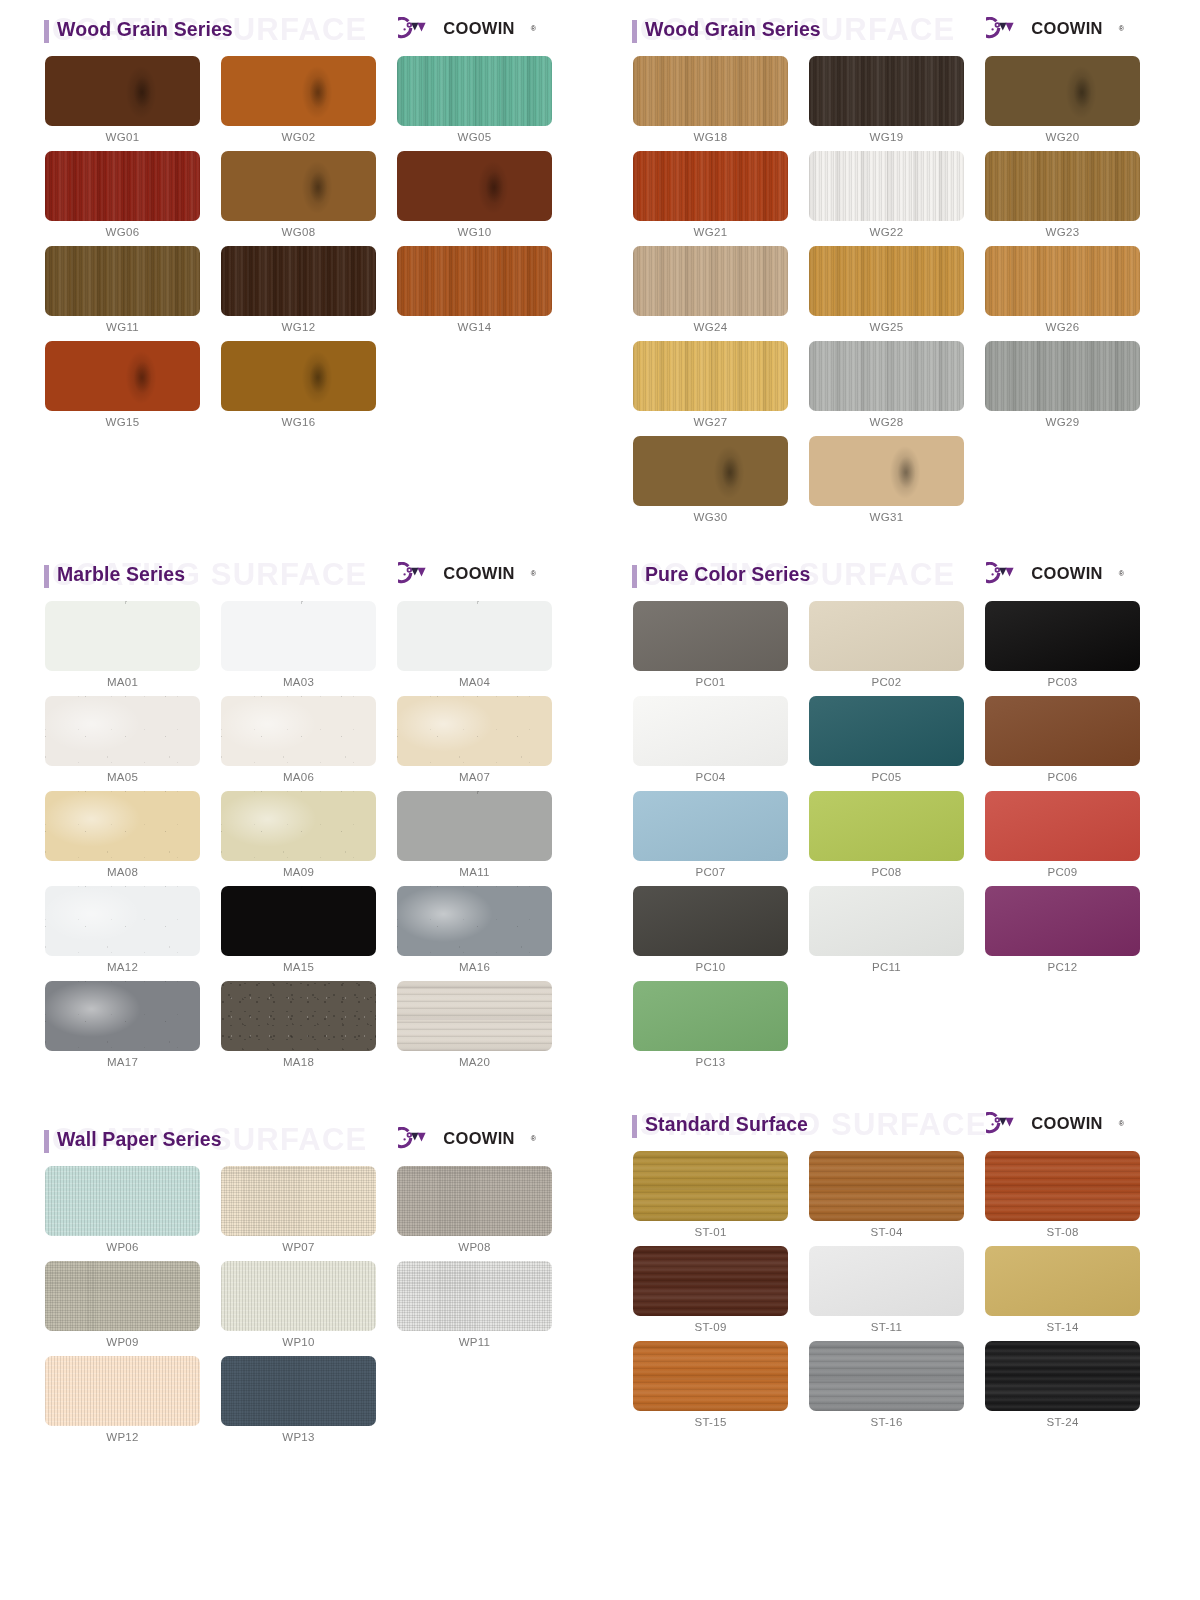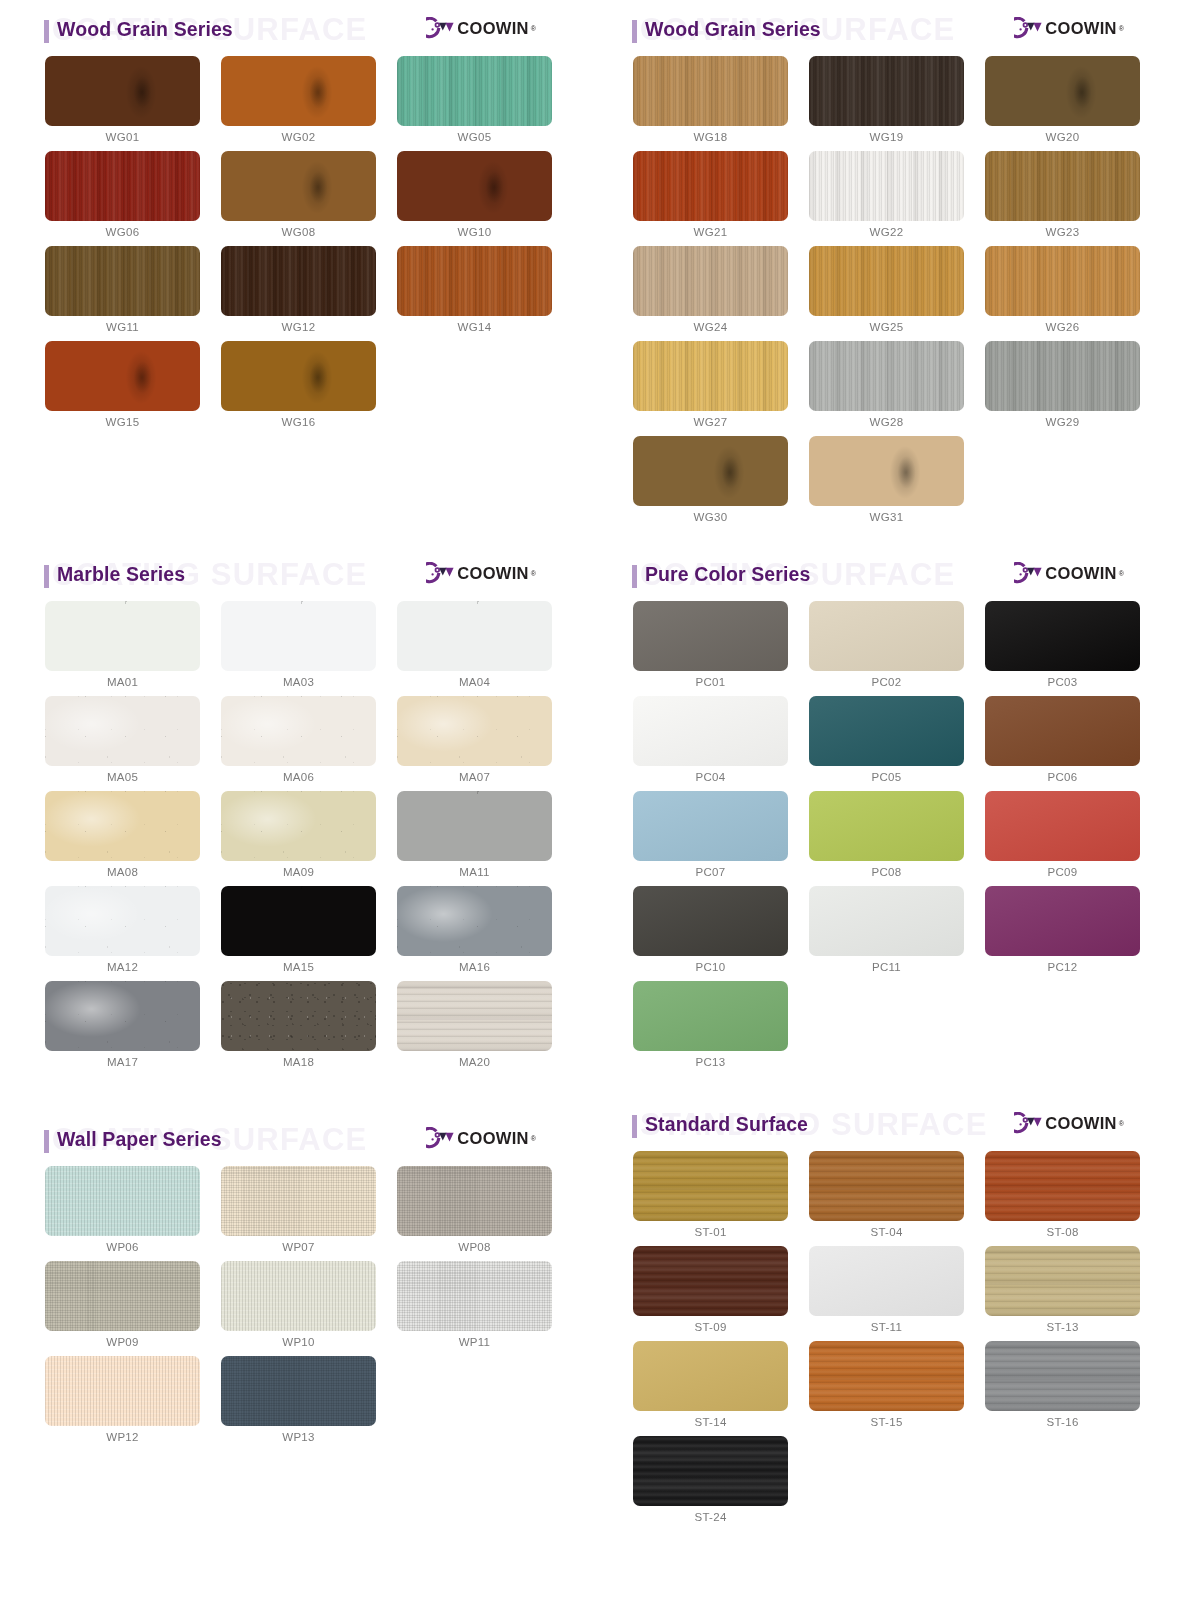--- a/index.html
+++ b/index.html
@@ -35,21 +35,21 @@
   }
   .watermark {
     position: absolute; left: 52px; top: 12px;
     font-size: 31px; font-weight: bold;
     color: #f4f1f7;
     letter-spacing: 1.2px; white-space: nowrap;
     z-index: 1; user-select: none;
   }
   .logo {
     position: absolute; right: 52px; top: 17px;
-    display: flex; align-items: center; gap: 1px;
+    display: flex; align-items: center; gap: 15px;
     z-index: 3;
   }
   .logo-mark { display:block; }
   .logo-text {
     font-size: 16.5px; font-weight: bold; color: #231f20;
     letter-spacing: .3px; line-height: 1;
   }
   .logo-r {
     font-size: 7px; color: #231f20; vertical-align: super;
     margin-left: 1px; line-height: 1;
@@ -667,26 +667,20 @@
             </div>
             <div class="cell-label">ST-09</div>
           </div>
           <div class="cell">
             <div class="swatch" style="background-color: rgb(233, 233, 233);">
               <div class="tex flat-sheen"></div>
             </div>
             <div class="cell-label">ST-11</div>
           </div>
           <div class="cell">
-            <div class="swatch" style="background-color: rgb(195, 178, 131);">
-              <div class="tex grain-h"></div>
-            </div>
-            <div class="cell-label">ST-13</div>
-          </div>
-          <div class="cell">
             <div class="swatch" style="background-color: rgb(205, 176, 97);">
               <div class="tex flat-sheen"></div>
             </div>
             <div class="cell-label">ST-14</div>
           </div>
           <div class="cell">
             <div class="swatch" style="background-color: rgb(189, 105, 39);">
               <div class="tex grain-h"></div>
             </div>
             <div class="cell-label">ST-15</div>

